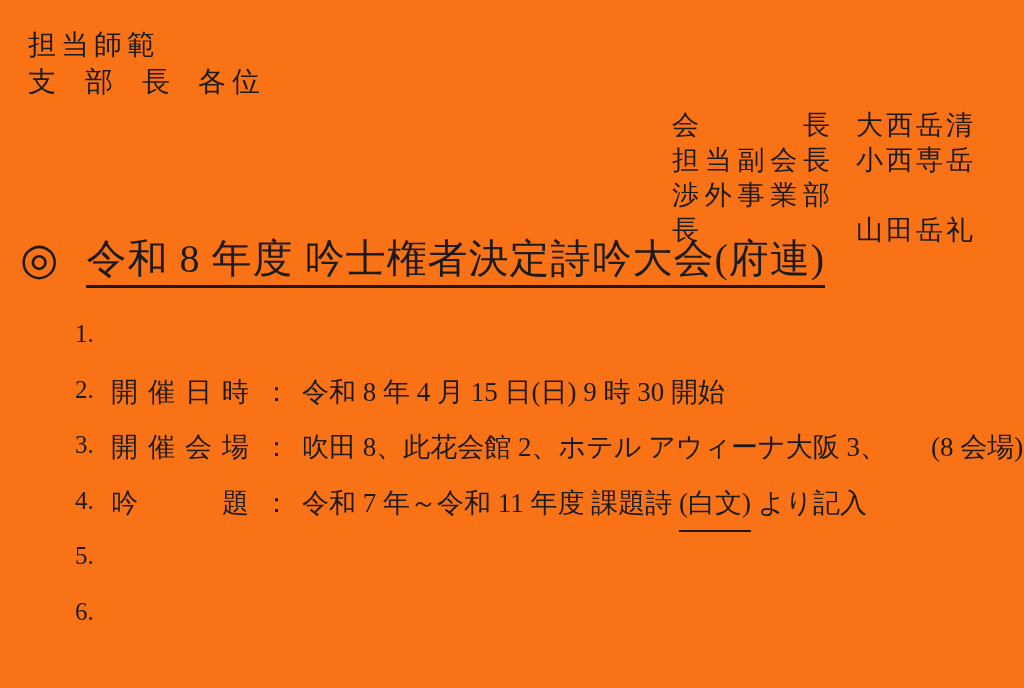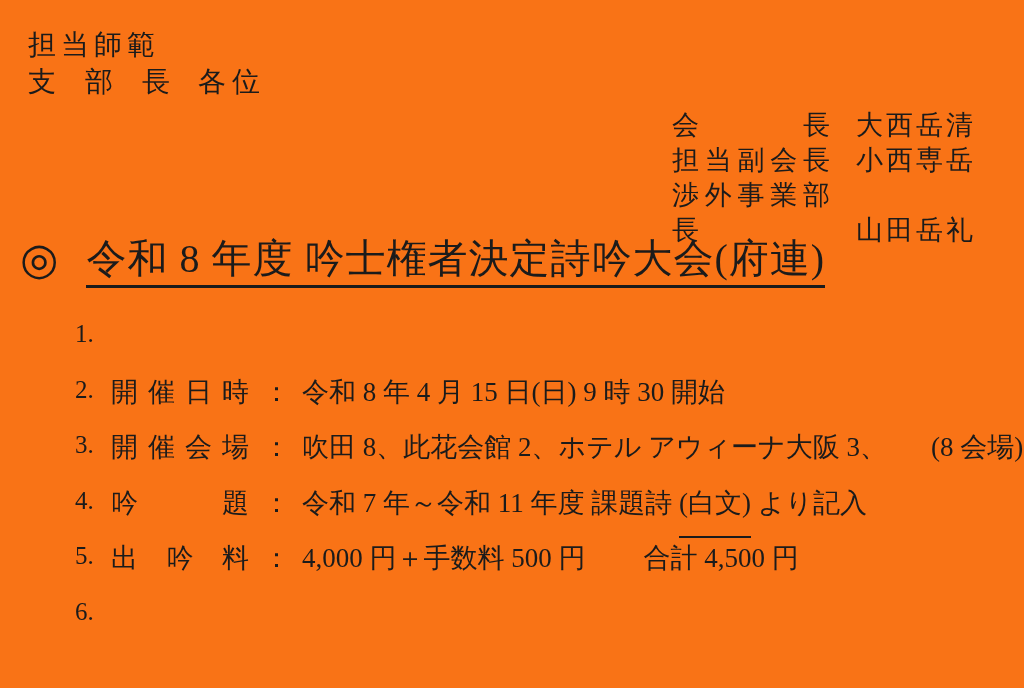--- a/index.html
+++ b/index.html
@@ -55,21 +55,21 @@
     display:flex;align-items:flex-start;
     height:55.5px;white-space:nowrap;
   }
   .num{flex:none;width:36px;font-size:25px;padding-top:2px;}
   .content{flex:none;}
   .label{width:138px;}
   .colon{margin-left:14px;margin-right:12px;}
   .small{font-size:27px;}
   .note{margin-left:44px;}
   .total{margin-left:58px;}
-  .u{border-bottom:2px solid currentColor;padding-bottom:18px;}
+  .u{border-bottom:2px solid currentColor;padding-bottom:12px;}
 </style>
 </head>
 <body>
 
 <div class="page">
 
   <div class="recipients">
     <div>担当師範</div>
     <div>
       <span class="jus">支部長</span><span class="honorific">各位</span>
@@ -114,23 +114,20 @@
 
     <div class="row">
       <span class="num">4.</span>
       <span class="content">
         <span class="label jus">吟題</span><span class="colon">：</span><span>令和 7 年～令和 11 年度 課題詩 </span><span class="u">(白文)</span><span> より記入</span>
       </span>
     </div>
 
     <div class="row">
       <span class="num">5.</span>
-      <span class="content">
-        <span class="label jus">出吟料</span><span class="colon">：</span><span>4,000 円＋手数料 500 円</span><span class="total">合計 4,500 円</span>
-      </span>
     </div>
 
     <div class="row">
       <span class="num">6.</span>
     </div>
 
   </div>
 </div>
 
 </body></html>

